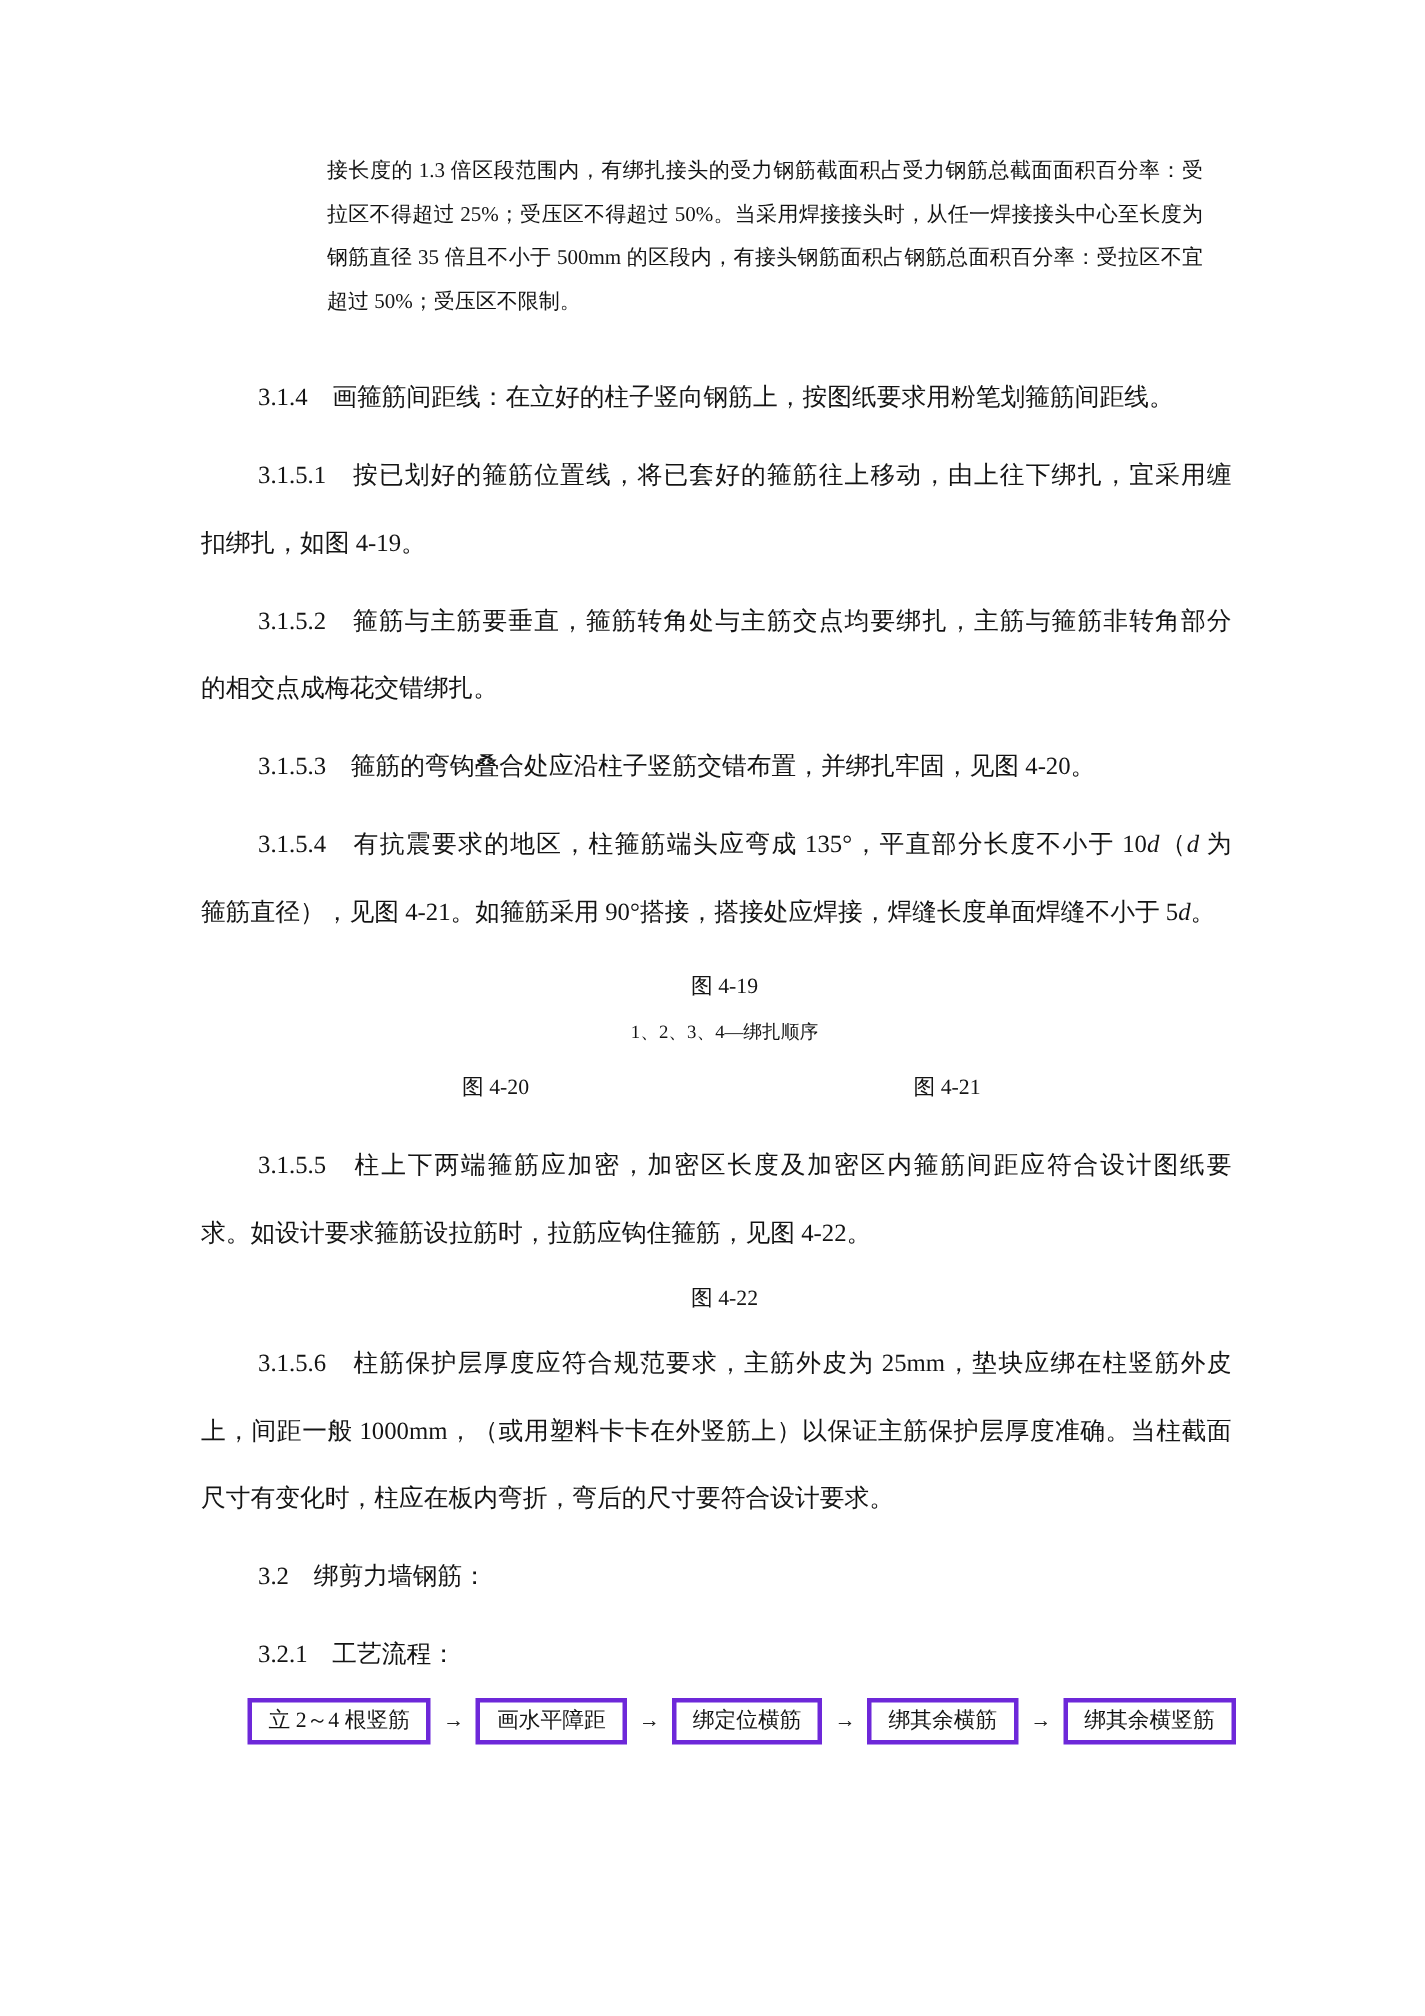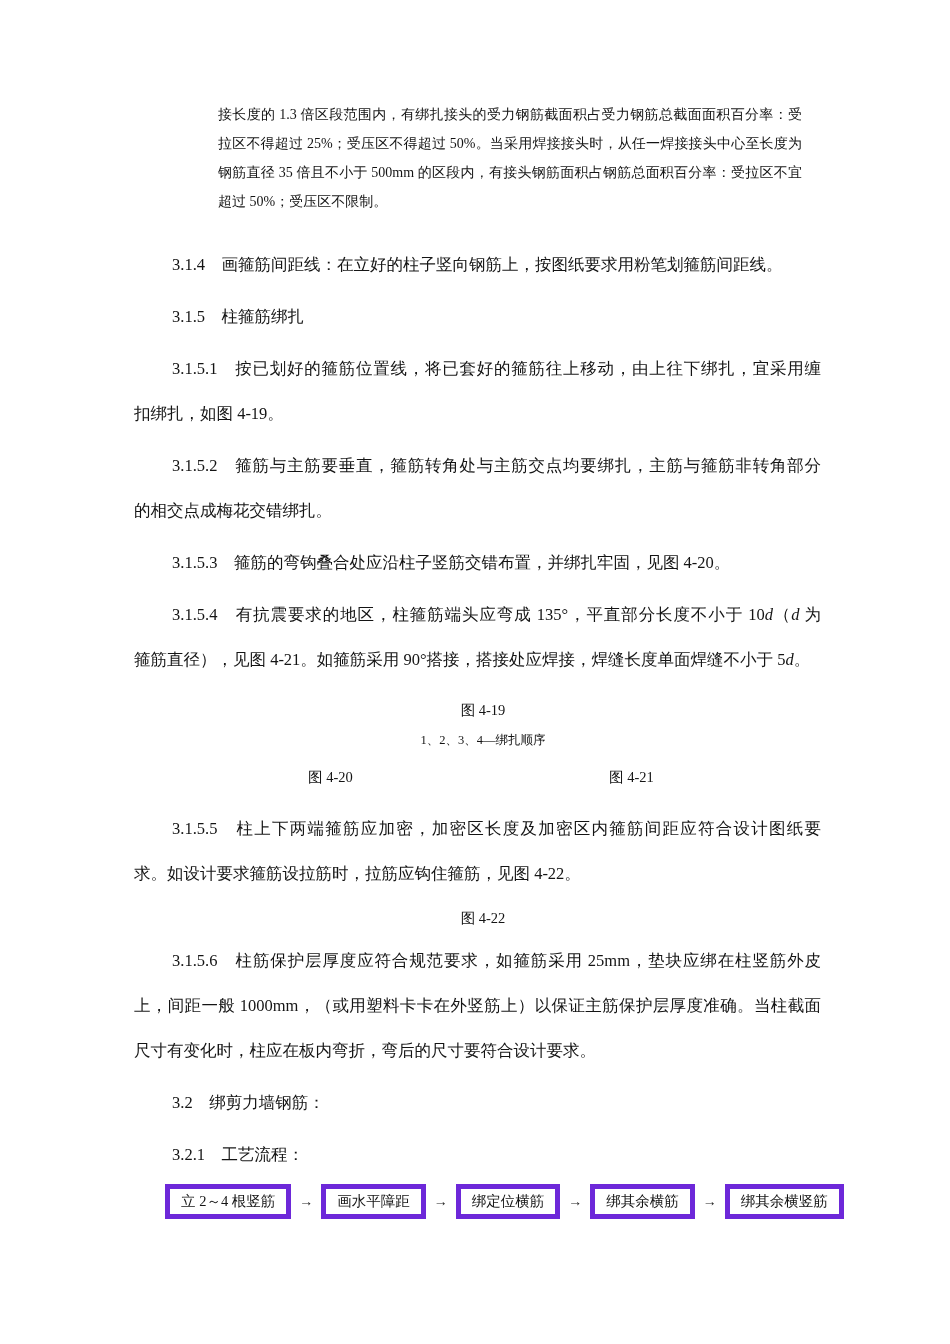--- a/index.html
+++ b/index.html
@@ -60,21 +60,21 @@
   .mt5{ margin-bottom:5px; }
 
   
   .flowchart{
     display:flex;
     align-items:center;
     margin-left:31px;
     margin-top:0px;
   }
   .flow-step{
-    border:5px solid #6d28d9;
+    border:3px solid #6d28d9;
     padding:2px 11px;
     font-size:14.5px;
     line-height:21px;
     white-space:nowrap;
     background:#ffffff;
   }
   .flow-arrow{
     font-size:14px;
     padding:0 8px;
     color:#222222;
@@ -90,23 +90,20 @@
       <div class="ln-j">接长度的 1.3 倍区段范围内，有绑扎接头的受力钢筋截面积占受力钢筋总截面面积百分率：受</div>
       <div class="ln-j">拉区不得超过 25%；受压区不得超过 50%。当采用焊接接头时，从任一焊接接头中心至长度为</div>
       <div class="ln-j">钢筋直径 35 倍且不小于 500mm 的区段内，有接头钢筋面积占钢筋总面积百分率：受拉区不宜</div>
       <div class="ln-l">超过 50%；受压区不限制。</div>
     </div>
 
   <div class="para">
       <div class="ln-l">3.1.4　画箍筋间距线：在立好的柱子竖向钢筋上，按图纸要求用粉笔划箍筋间距线。</div>
     </div>
 
-  <div class="para">
-      <div class="ln-l">3.1.5　柱箍筋绑扎</div>
-    </div>
 
   <div class="para">
       <div class="ln-j">3.1.5.1　按已划好的箍筋位置线，将已套好的箍筋往上移动，由上往下绑扎，宜采用缠</div>
       <div class="ln-l">扣绑扎，如图 4-19。</div>
     </div>
 
   <div class="para">
       <div class="ln-j">3.1.5.2　箍筋与主筋要垂直，箍筋转角处与主筋交点均要绑扎，主筋与箍筋非转角部分</div>
       <div class="ln-l">的相交点成梅花交错绑扎。</div>
     </div>
@@ -130,21 +127,21 @@
   </div>
 
   <div class="para">
       <div class="ln-j">3.1.5.5　柱上下两端箍筋应加密，加密区长度及加密区内箍筋间距应符合设计图纸要</div>
       <div class="ln-l">求。如设计要求箍筋设拉筋时，拉筋应钩住箍筋，见图 4-22。</div>
     </div>
 
   <div class="fig-caption mt3 mt5">图 4-22</div>
 
   <div class="para">
-      <div class="ln-j">3.1.5.6　柱筋保护层厚度应符合规范要求，如箍筋采用 25mm，垫块应绑在柱竖筋外皮</div>
+      <div class="ln-j">3.1.5.6　柱筋保护层厚度应符合规范要求，主筋外皮为 25mm，垫块应绑在柱竖筋外皮</div>
       <div class="ln-j">上，间距一般 1000mm，（或用塑料卡卡在外竖筋上）以保证主筋保护层厚度准确。当柱截面</div>
       <div class="ln-l">尺寸有变化时，柱应在板内弯折，弯后的尺寸要符合设计要求。</div>
     </div>
 
   <div class="para mt3">
       <div class="ln-l">3.2　绑剪力墙钢筋：</div>
     </div>
 
   <div class="para">
       <div class="ln-l">3.2.1　工艺流程：</div>

